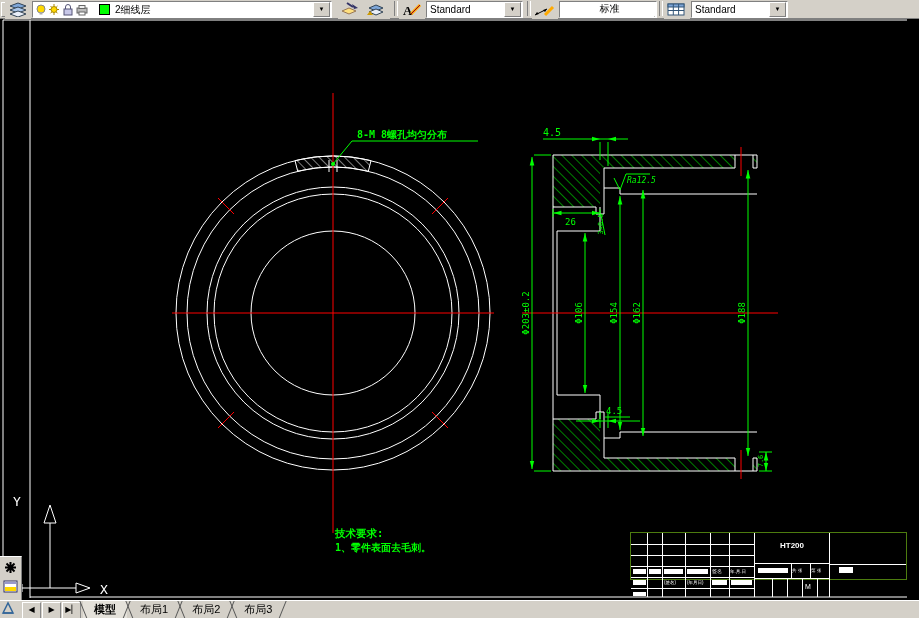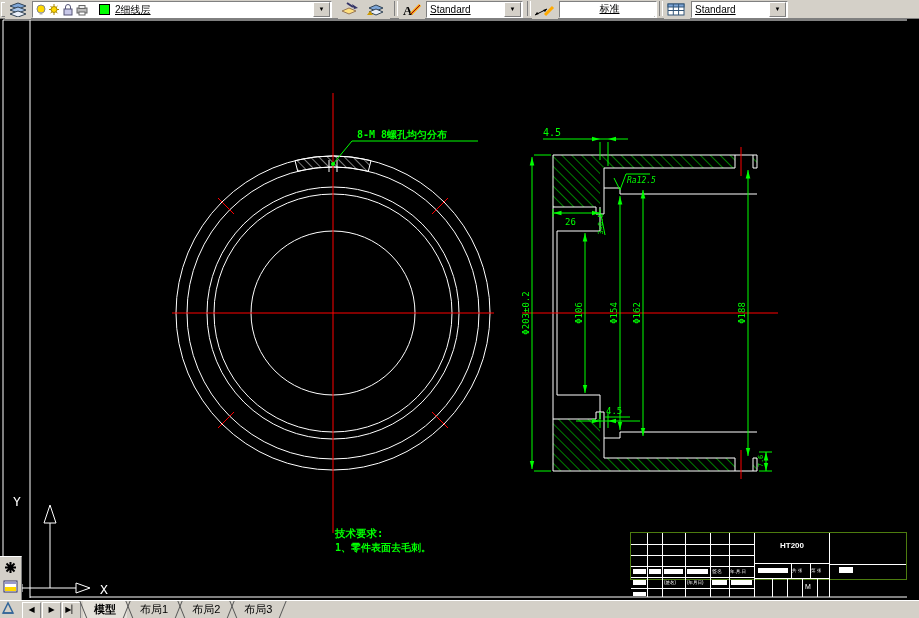--- a/index.html
+++ b/index.html
@@ -7,21 +7,21 @@
        font-family:"Liberation Sans","DejaVu Sans",sans-serif;}
   
   #toolbar{position:absolute;left:0;top:0;width:919px;height:18px;background:#d4d0c8;
            border-bottom:1px solid #808080;}
   .grip{position:absolute;top:2px;width:3px;height:13px;border-left:1px solid #fff;border-top:1px solid #fff;
         border-right:1px solid #808080;border-bottom:1px solid #808080;}
   .tbtn{position:absolute;top:1px;height:16px;background:#d4d0c8;border:1px solid #d4d0c8;}
   .combo{position:absolute;top:1px;height:15px;background:#fff;border-top:1px solid #808080;
          border-left:1px solid #808080;border-bottom:1px solid #fff;border-right:1px solid #fff;
          font-size:10px;color:#000;display:flex;align-items:center;overflow:hidden;}
-  .combo .txt{flex:1;white-space:nowrap;padding-left:3px;text-decoration:underline;}
+  .combo .txt{flex:1;white-space:nowrap;padding-left:3px;}
   .drop{width:15px;height:13px;margin:0 1px 0 auto;background:#d4d0c8;border:1px solid #808080;
         border-top-color:#fff;border-left-color:#fff;font-size:6px;line-height:12px;text-align:center;color:#000;flex:none;}
   .sep{position:absolute;top:1px;width:2px;height:15px;border-left:1px solid #808080;border-right:1px solid #fff;}
   .sw{display:inline-block;width:9px;height:9px;margin:0 2px;flex:none;}
   
   #canvas{position:absolute;left:0;top:18px;width:919px;height:582px;background:#000;}
   #draw{position:absolute;left:0;top:0;}
   
   #tblock{position:absolute;left:630px;top:532px;width:277px;height:48px;border:1px solid #4d7c0f;
           box-sizing:border-box;color:#fff;}

